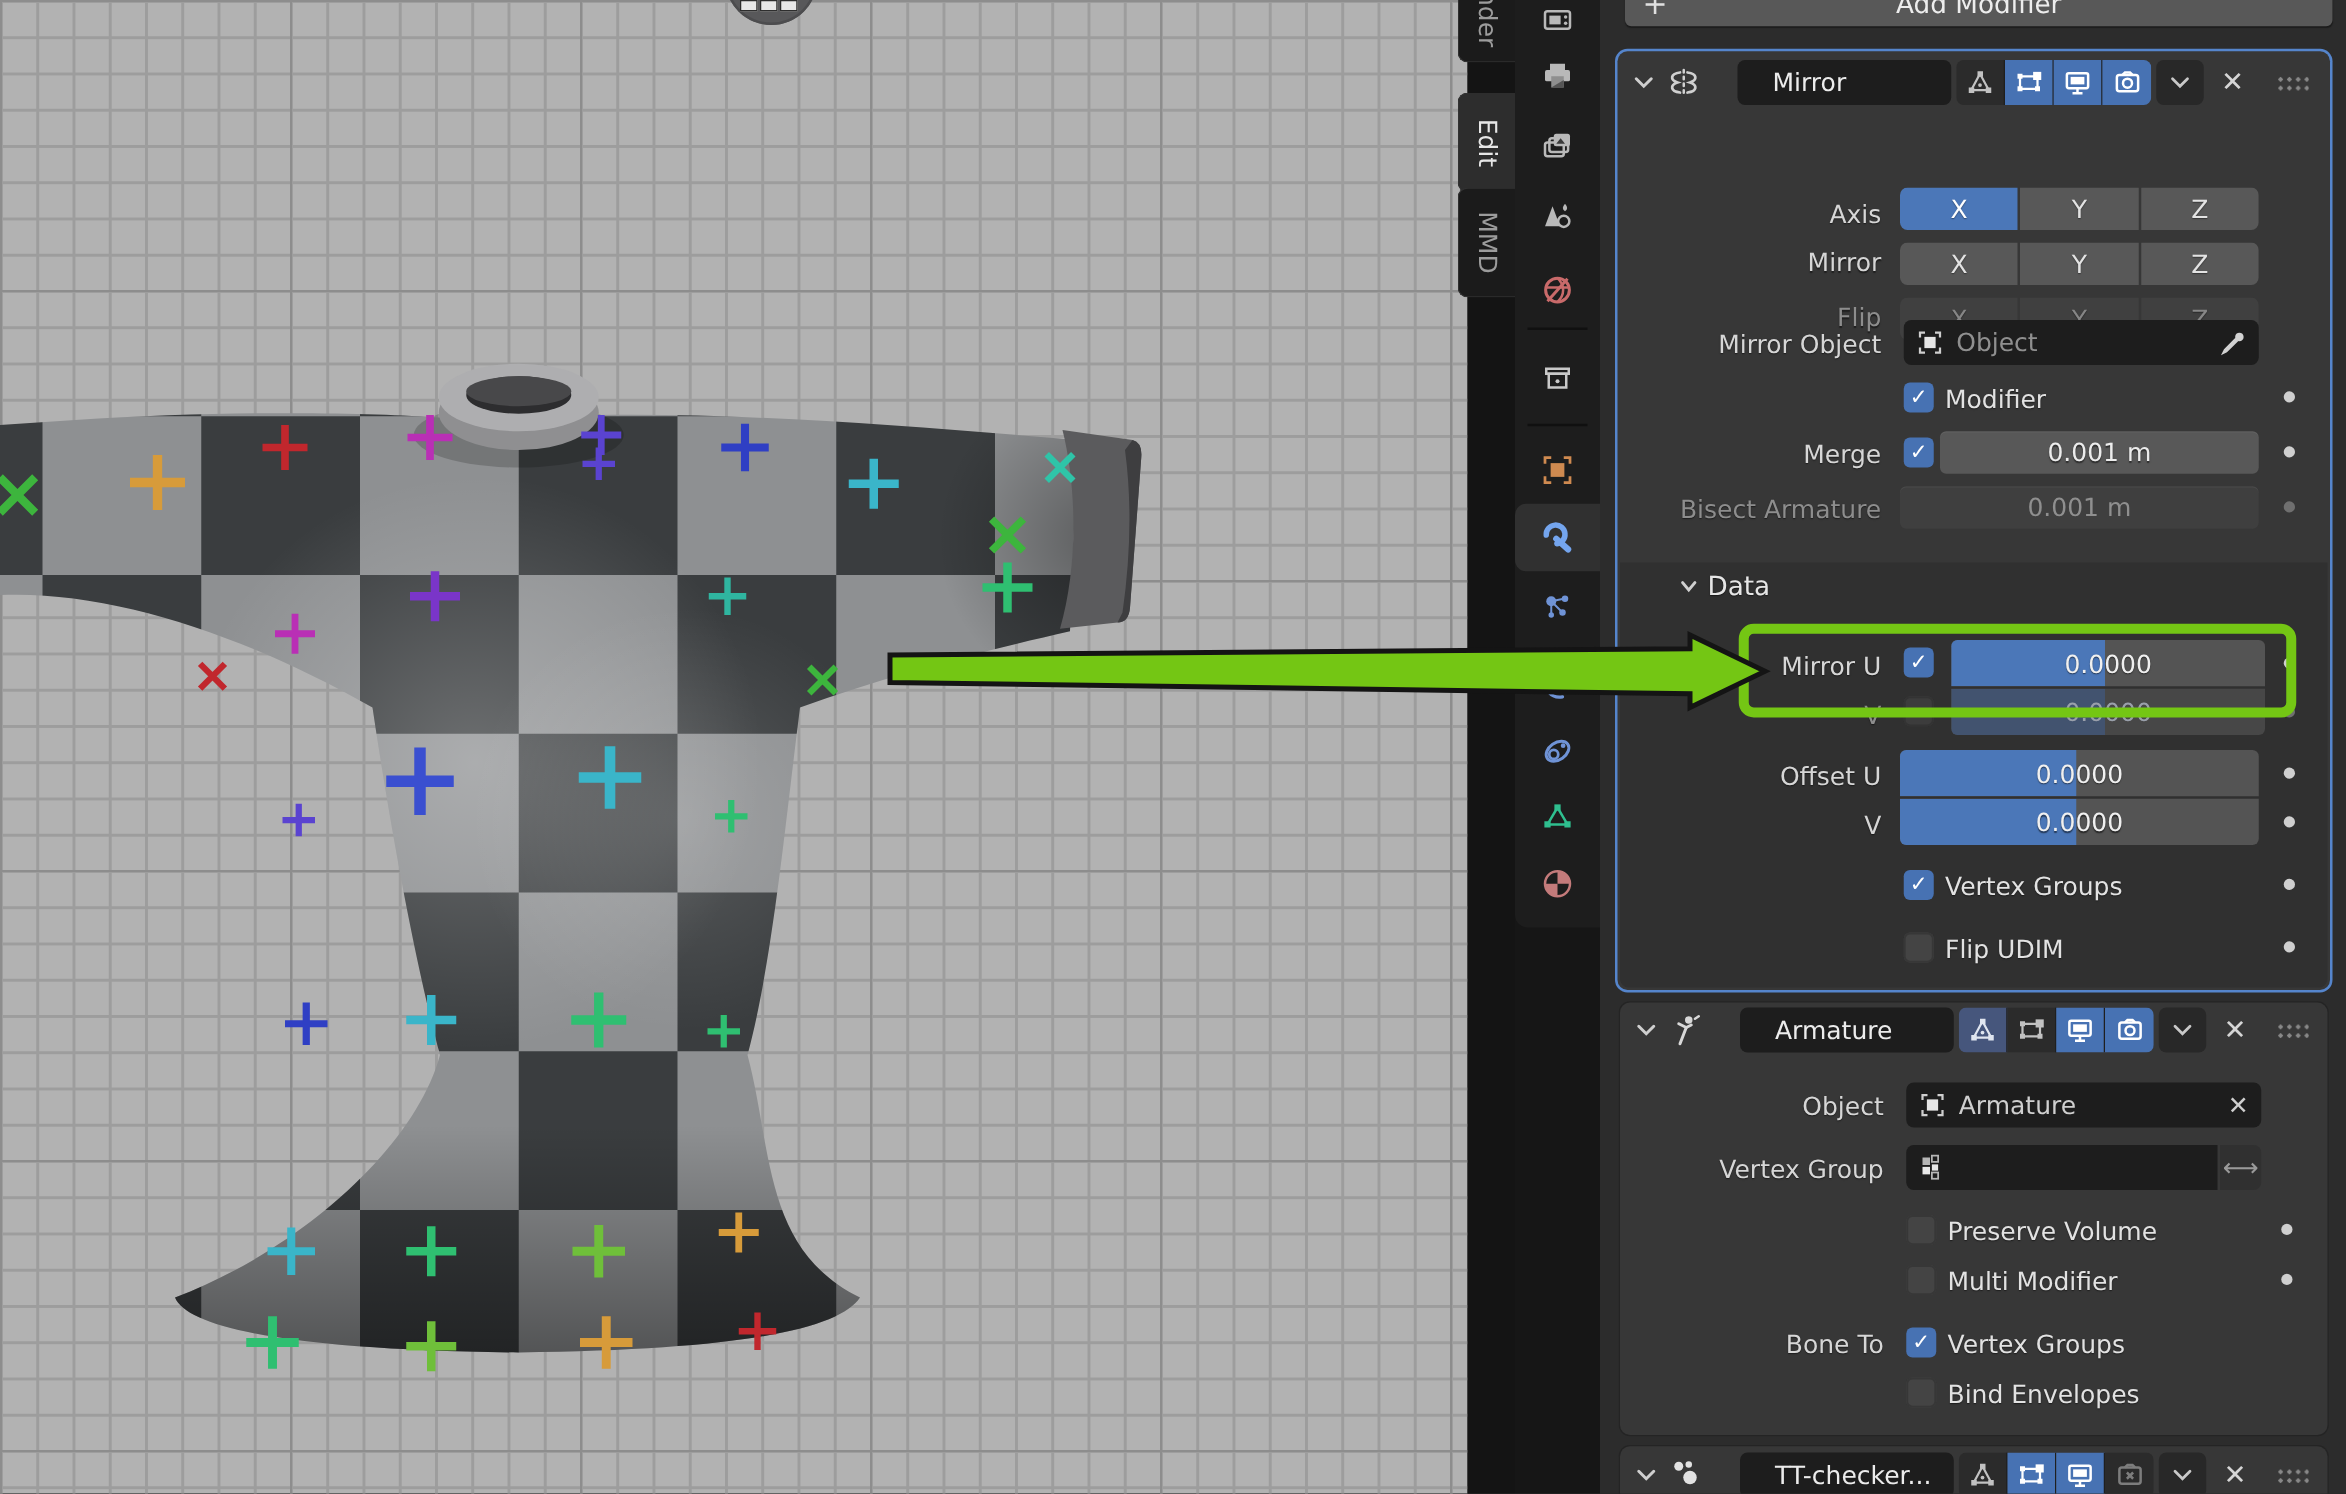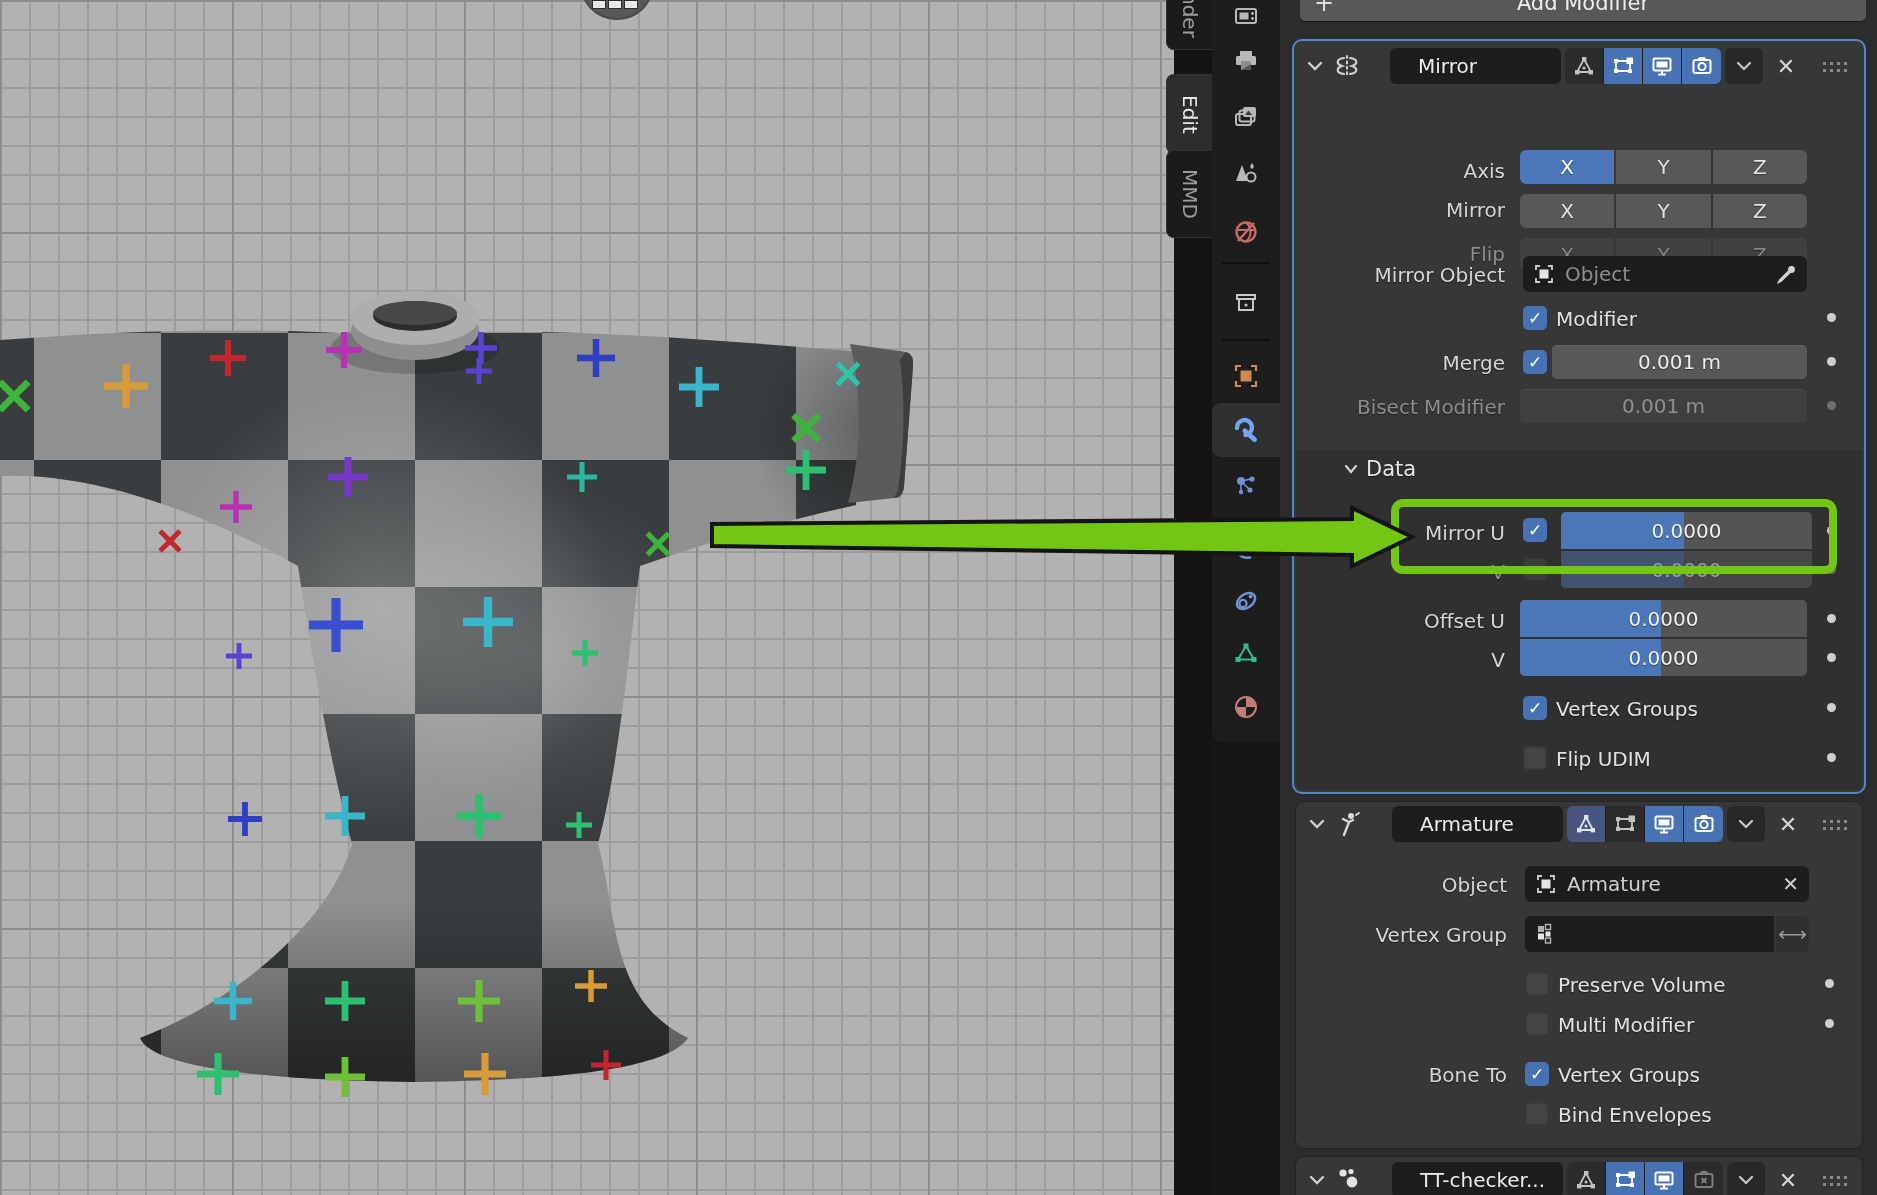--- a/index.html
+++ b/index.html
@@ -437,21 +437,21 @@
       <div class="cbtext" style="top:266px">Modifier</div>
       <div class="deco" style="left:533px;top:272px"></div>
 
       <div class="rlabel" style="top:310px">Merge</div>
       <div class="cb" style="left:229px;top:309px">✓</div>
       <div class="valfield" style="left:258px;top:304px;width:255px">
         <span>0.001 m</span>
       </div>
       <div class="deco" style="left:533px;top:316px"></div>
 
-      <div class="rlabel dim" style="top:354px">Bisect Modifier</div>
+      <div class="rlabel dim" style="top:354px">Bisect Armature</div>
       <div class="valfield disab" style="left:226px;top:348px;width:287px">
         <span>0.001 m</span>
       </div>
       <div class="deco dim" style="left:533px;top:360px"></div>
 
       <div class="subpanel" style="top:409px;height:340px"></div>
       <div class="sechead" style="left:48px;top:416px">
         <svg width="18" height="18" viewBox="0 0 18 18">
             <path d="M 4 6 L 9 12 L 14 6" fill="none" stroke="#cfcfcf" stroke-width="2.2" stroke-linecap="round"></path>
           </svg>

